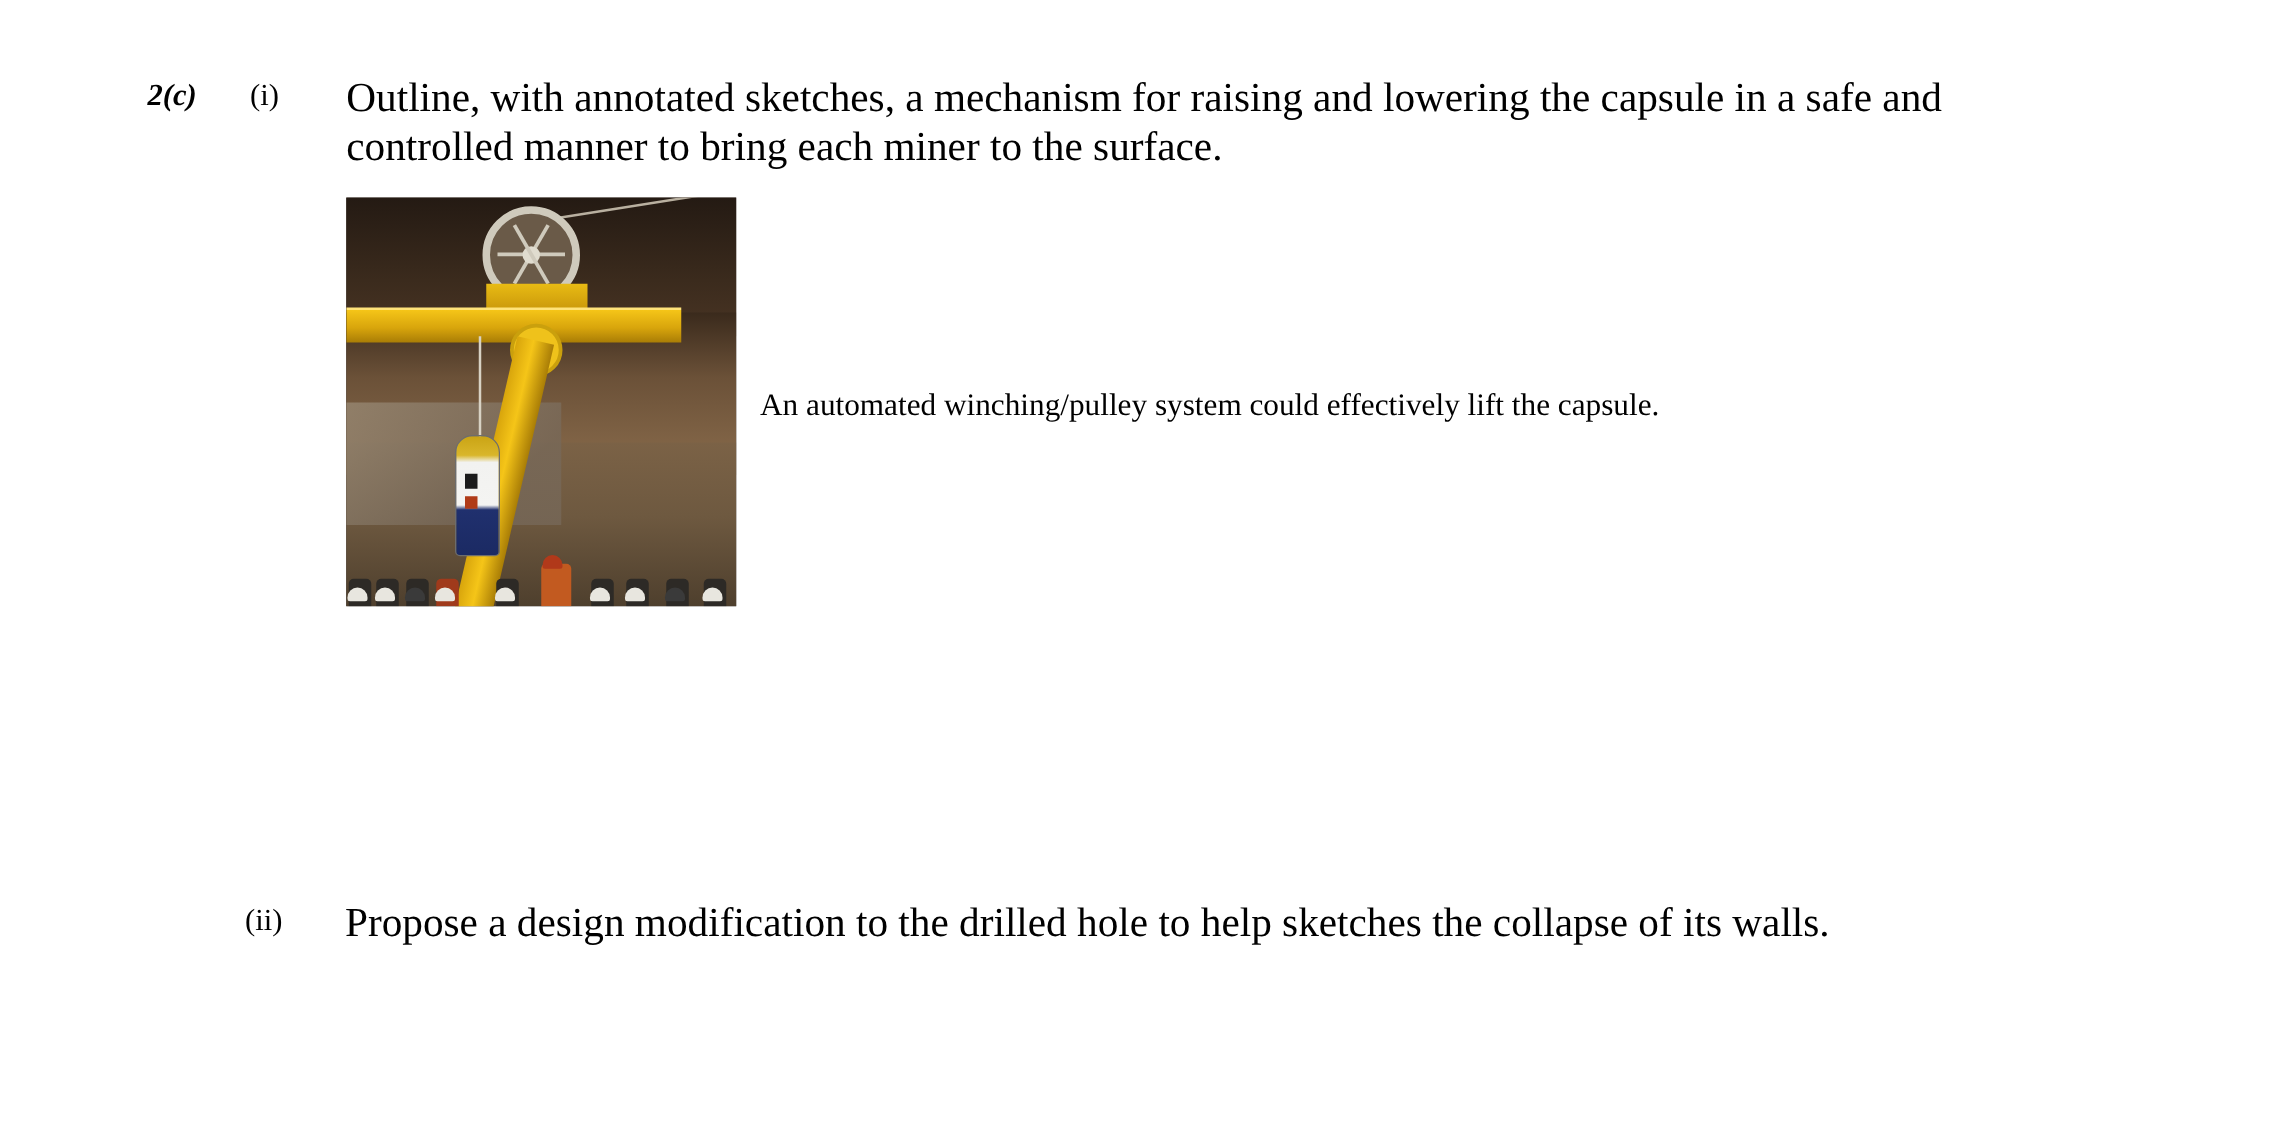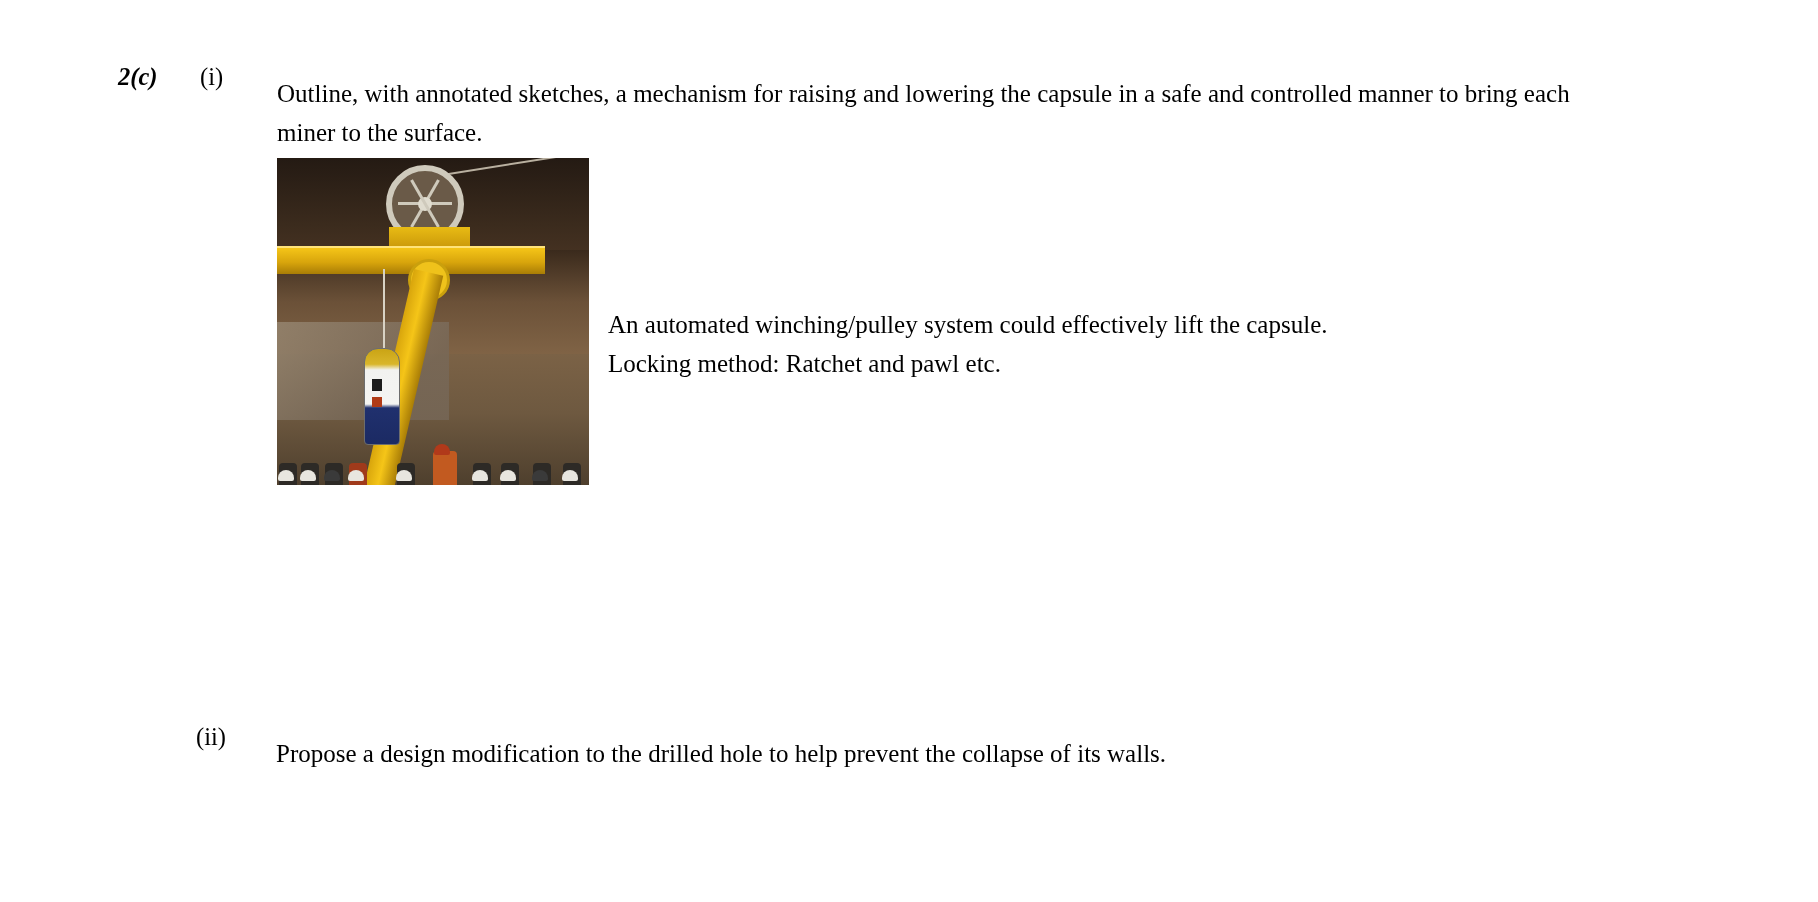--- a/index.html
+++ b/index.html
@@ -47,23 +47,23 @@
     position: absolute;
     left: 200px;
     top: 0;
     font-size: 24.5px;
     line-height: 38px;
   }
 
   .q-text {
     position: absolute;
     left: 277px;
-    top: 16px;
+    top: 2px;
     width: 1320px;
-    font-size: 25px;
+    font-size: 33px;
     line-height: 39px;
     text-align: left;
   }
 
   
   .photo-wrap {
     position: absolute;
     left: 277px;
     top: 158px;
     width: 312px;
@@ -323,23 +323,22 @@
       <div class="helmet" style="left:223px;"></div>
       <div class="person" style="left:256px;"></div>
       <div class="helmet dark" style="left:255px;"></div>
       <div class="person" style="left:286px;"></div>
       <div class="helmet" style="left:285px;"></div>
     </div>
   </div>
 
   <div id="answer-block">
     <div>An automated winching/pulley system could effectively lift the capsule.</div>
-    <div>Locking method: Ratchet and pawl etc.</div>
   </div>
 
   <div class="q-block" id="block-cii">
     <span class="q-roman">(ii)</span>
     <div class="q-text">
-      <span class="line2">Propose a design modification to the drilled hole to help prevent the collapse of its walls.</span>
+      <span class="line2">Propose a design modification to the drilled hole to help sketches the collapse of its walls.</span>
     </div>
   </div>
 
 </div>
 
 </body></html>

